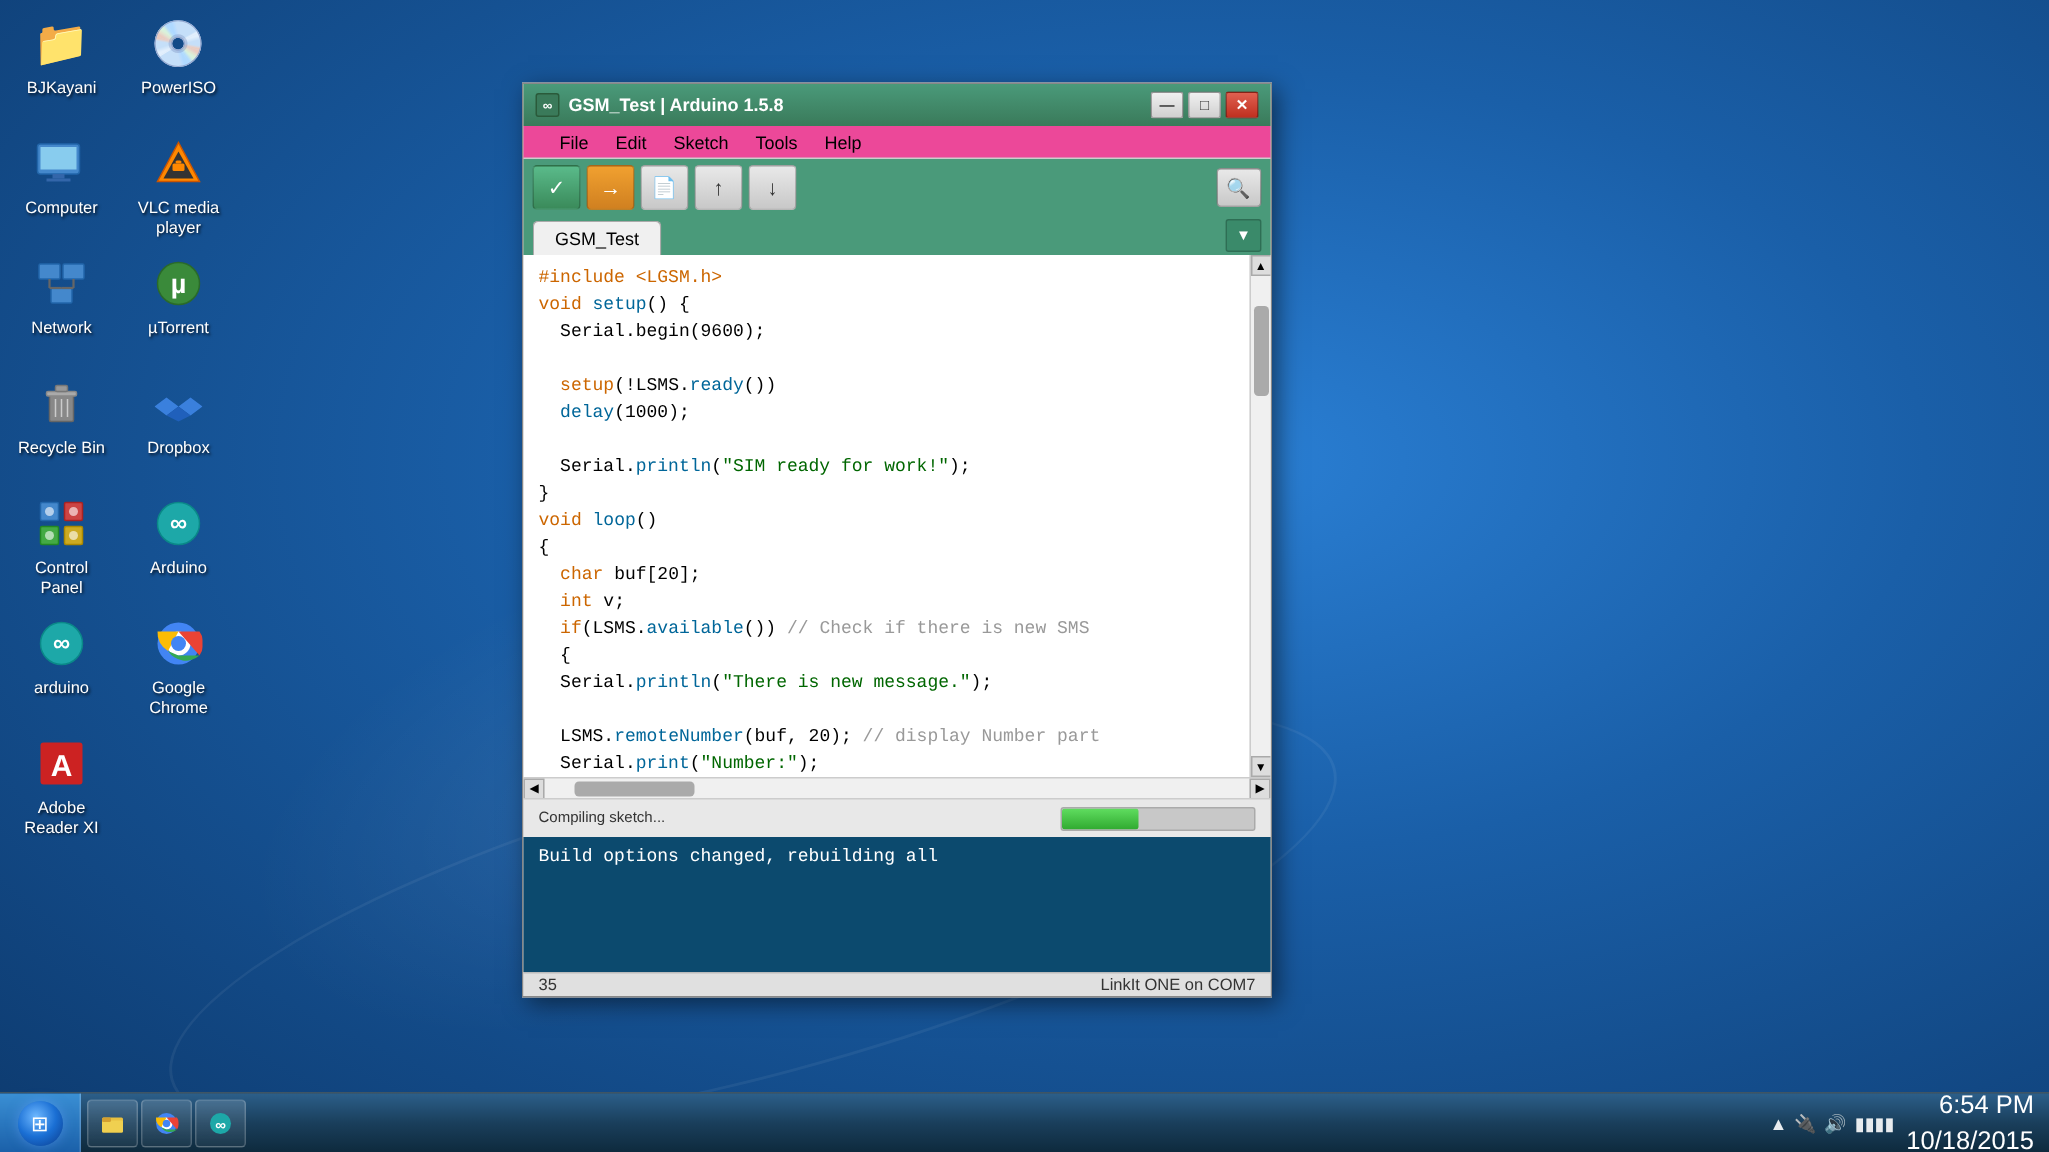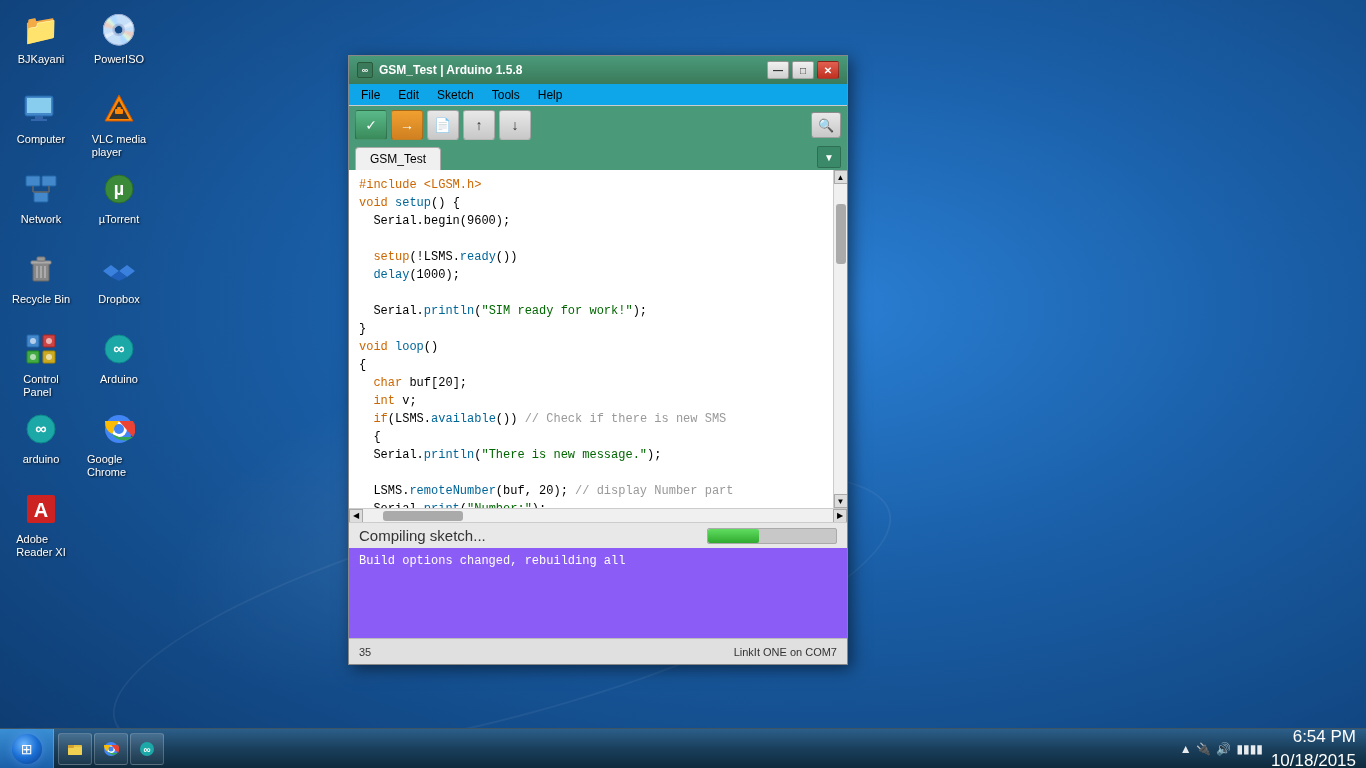--- a/index.html
+++ b/index.html
@@ -60,20 +60,21 @@
       height: 40px;
       display: flex;
       align-items: center;
       justify-content: center;
       margin-bottom: 4px;
     }
 
     .icon-label {
       color: white;
       font-size: 11px;
+      text-align: center;
       text-shadow: 1px 1px 2px rgba(0,0,0,0.8);
       line-height: 1.2;
     }
 
     
     .taskbar {
       position: absolute;
       bottom: 0;
       left: 0;
       width: 100%;
@@ -235,24 +236,24 @@
       font-weight: bold;
     }
 
     .win-minimize { background: linear-gradient(to bottom, #f0f0f0, #d0d0d0); color: #333; }
     .win-maximize { background: linear-gradient(to bottom, #f0f0f0, #d0d0d0); color: #333; }
     .win-close { background: linear-gradient(to bottom, #e06050, #c03020); color: white; }
 
     
     .menubar {
       height: 22px;
-      background: #0ea5e9;
-      display: flex;
-      align-items: center;
-      padding: 0 4px;
+      background: #ec4899;
+      display: flex;
+      align-items: center;
+      padding: 0 16px;
       border-bottom: 1px solid #ccc;
       gap: 2px;
     }
 
     .menu-item {
       padding: 2px 8px;
       font-size: 12px;
       cursor: pointer;
       color: #000;
       border-radius: 2px;
@@ -407,21 +408,21 @@
       height: 26px;
       background: #e8e8e8;
       border-top: 1px solid #ccc;
       display: flex;
       align-items: center;
       padding: 0 10px;
       gap: 10px;
     }
 
     .compile-text {
-      font-size: 15px;
+      font-size: 10px;
       color: #333;
       flex: 1;
     }
 
     .progress-bar-container {
       width: 130px;
       height: 16px;
       background: #c8c8c8;
       border: 1px solid #aaa;
       border-radius: 2px;
@@ -430,31 +431,31 @@
 
     .progress-bar-fill {
       height: 100%;
       background: linear-gradient(to bottom, #60dd60, #30aa30);
       border-radius: 2px;
     }
 
     
     .console-output {
       height: 90px;
-      background: #8b5cf6;
+      background: #0c4a6e;
       color: #fff;
       font-family: 'Courier New', Courier, monospace;
       font-size: 12px;
       padding: 6px 10px;
       overflow: hidden;
     }
 
     
     .statusbar {
-      height: 26px;
+      height: 16px;
       background: #e0e0e0;
       border-top: 1px solid #bbb;
       display: flex;
       align-items: center;
       padding: 0 10px;
       font-size: 11px;
       color: #333;
     }
 
     .statusbar-right {

